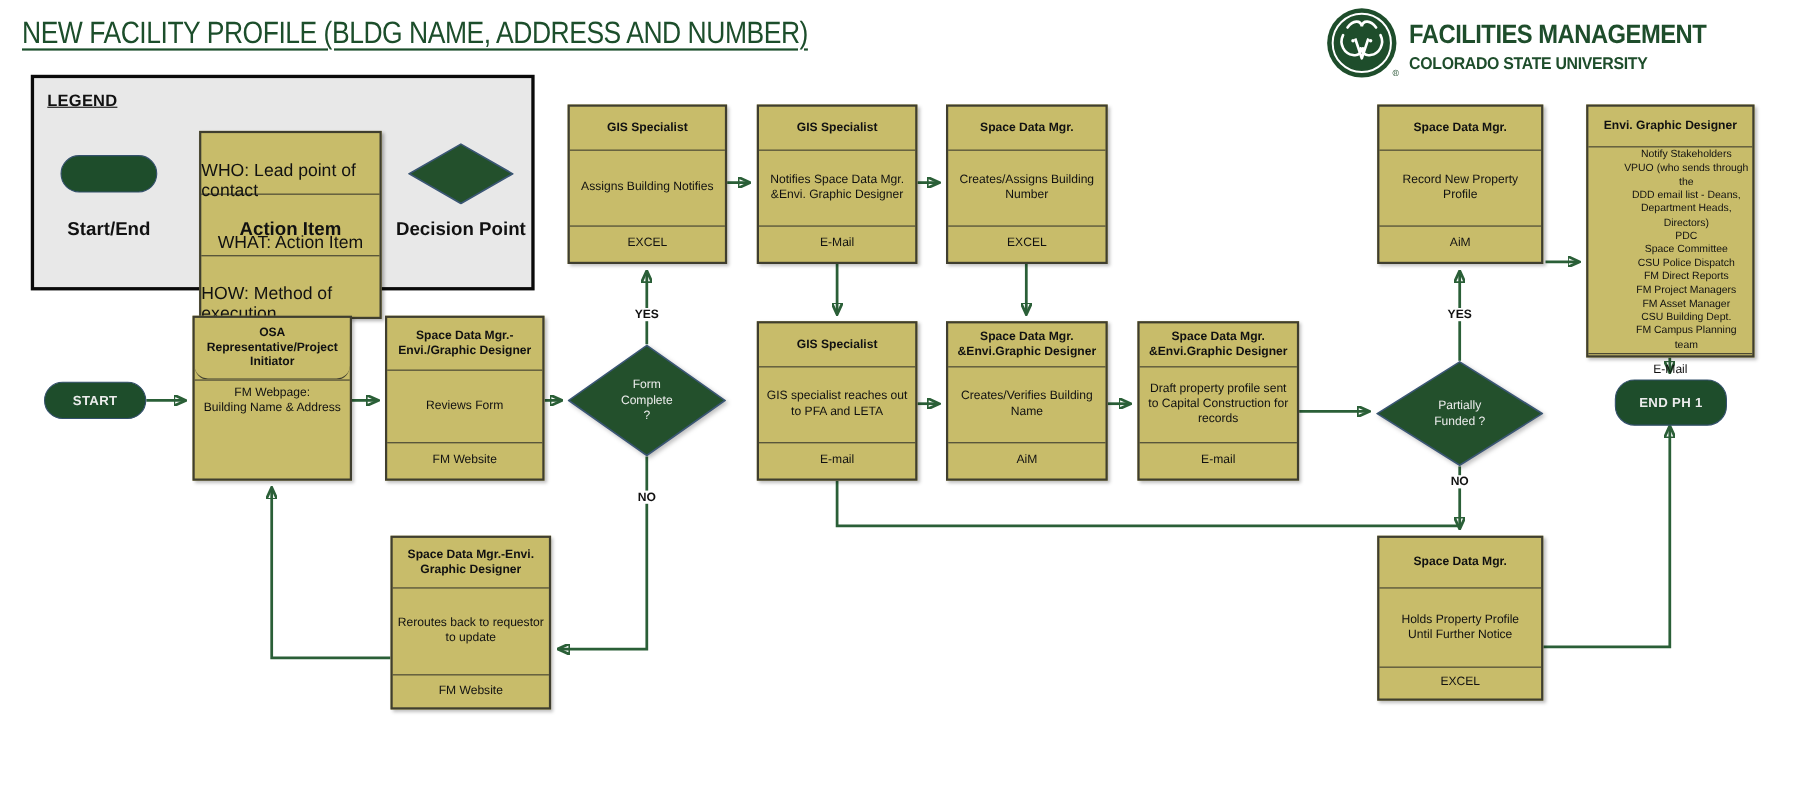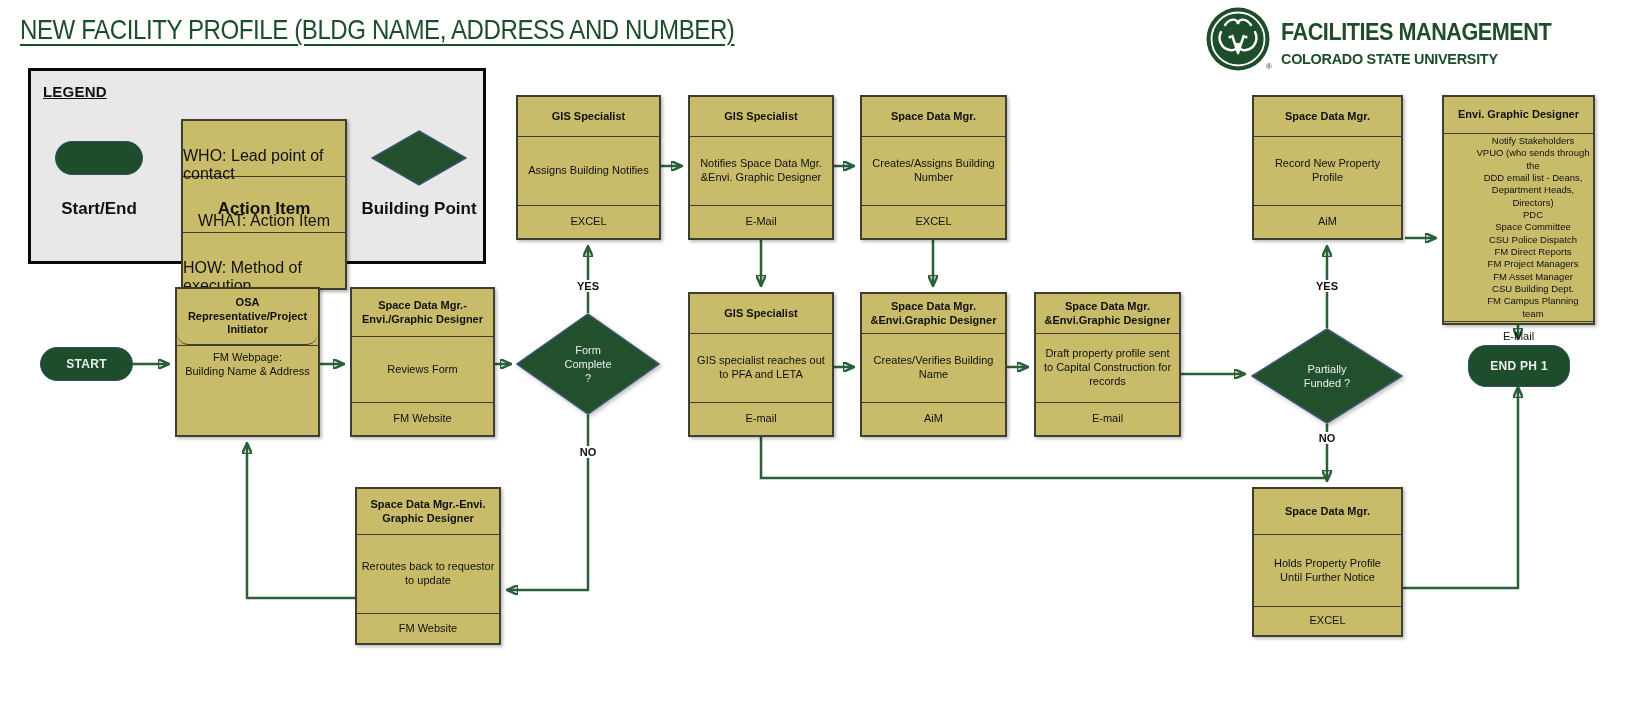--- a/index.html
+++ b/index.html
@@ -97,21 +97,21 @@
       <div class="legend-table-row">WHAT: Action Item</div>
       <div class="legend-table-row">HOW: Method of execution</div>
     </div>
     <div class="legend-diamond">
       <svg width="96" height="56" viewBox="0 0 96 56">
         <polygon points="48,1 95,28 48,55 1,28" fill="#23502c" stroke="#3a5674" stroke-width="1.5"></polygon>
       </svg>
     </div>
     <div class="legend-label" style="left:68px">Start/End</div>
     <div class="legend-label" style="left:233px">Action Item</div>
-    <div class="legend-label" style="left:388px">Building Point</div>
+    <div class="legend-label" style="left:388px">Decision Point</div>
   </div>
 
   <svg class="connectors" width="1632" height="720">
     <defs>
       <marker id="ah" markerUnits="userSpaceOnUse" markerWidth="12" markerHeight="10" refX="10" refY="5" orient="auto">
         <path d="M0,0 L11,5 L0,10 z" fill="#2a5f37"></path>
       </marker>
     </defs>
     <path d="M133 364 H168" marker-end="url(#ah)"></path>
     <path d="M320 364 H343" marker-end="url(#ah)"></path>

